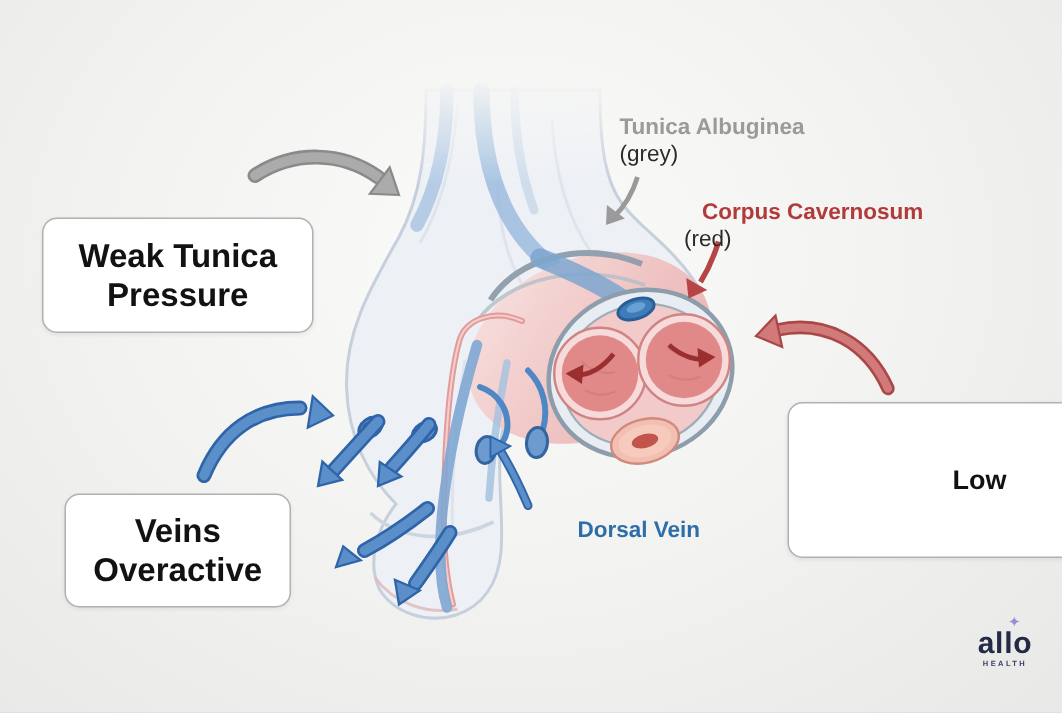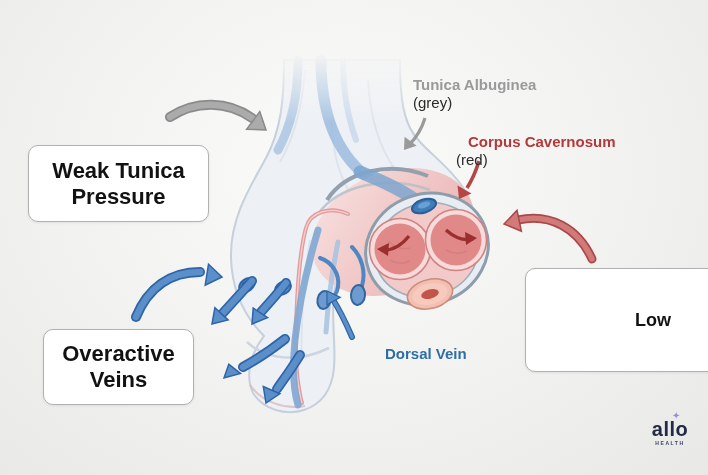--- a/index.html
+++ b/index.html
@@ -190,22 +190,22 @@
       <path d="M352,337 C346,323 339,309 332,298" fill="none" stroke="#5b8fc9" stroke-width="3.5" stroke-linecap="round"></path>
       <polygon points="327,291 326.9,304.8 340.3,297.4" fill="#5b8fc9" stroke="#2f64a8" stroke-width="1.2"></polygon>
     </g>
   </svg>
 
   <div class="callout callout-weak">
     <span>Weak Tunica</span>
     <span>Pressure</span>
   </div>
   <div class="callout callout-overactive">
+    <span>Veins</span>
     <span>Overactive</span>
-    <span>Veins</span>
   </div>
   <div class="callout callout-low">
     <span>Low</span>
   </div>
 
   <div class="plabel plabel-tunica">
     <span class="pname">Tunica Albuginea</span>
     <span class="pnote">(grey)</span>
   </div>
   <div class="plabel plabel-corpus">

